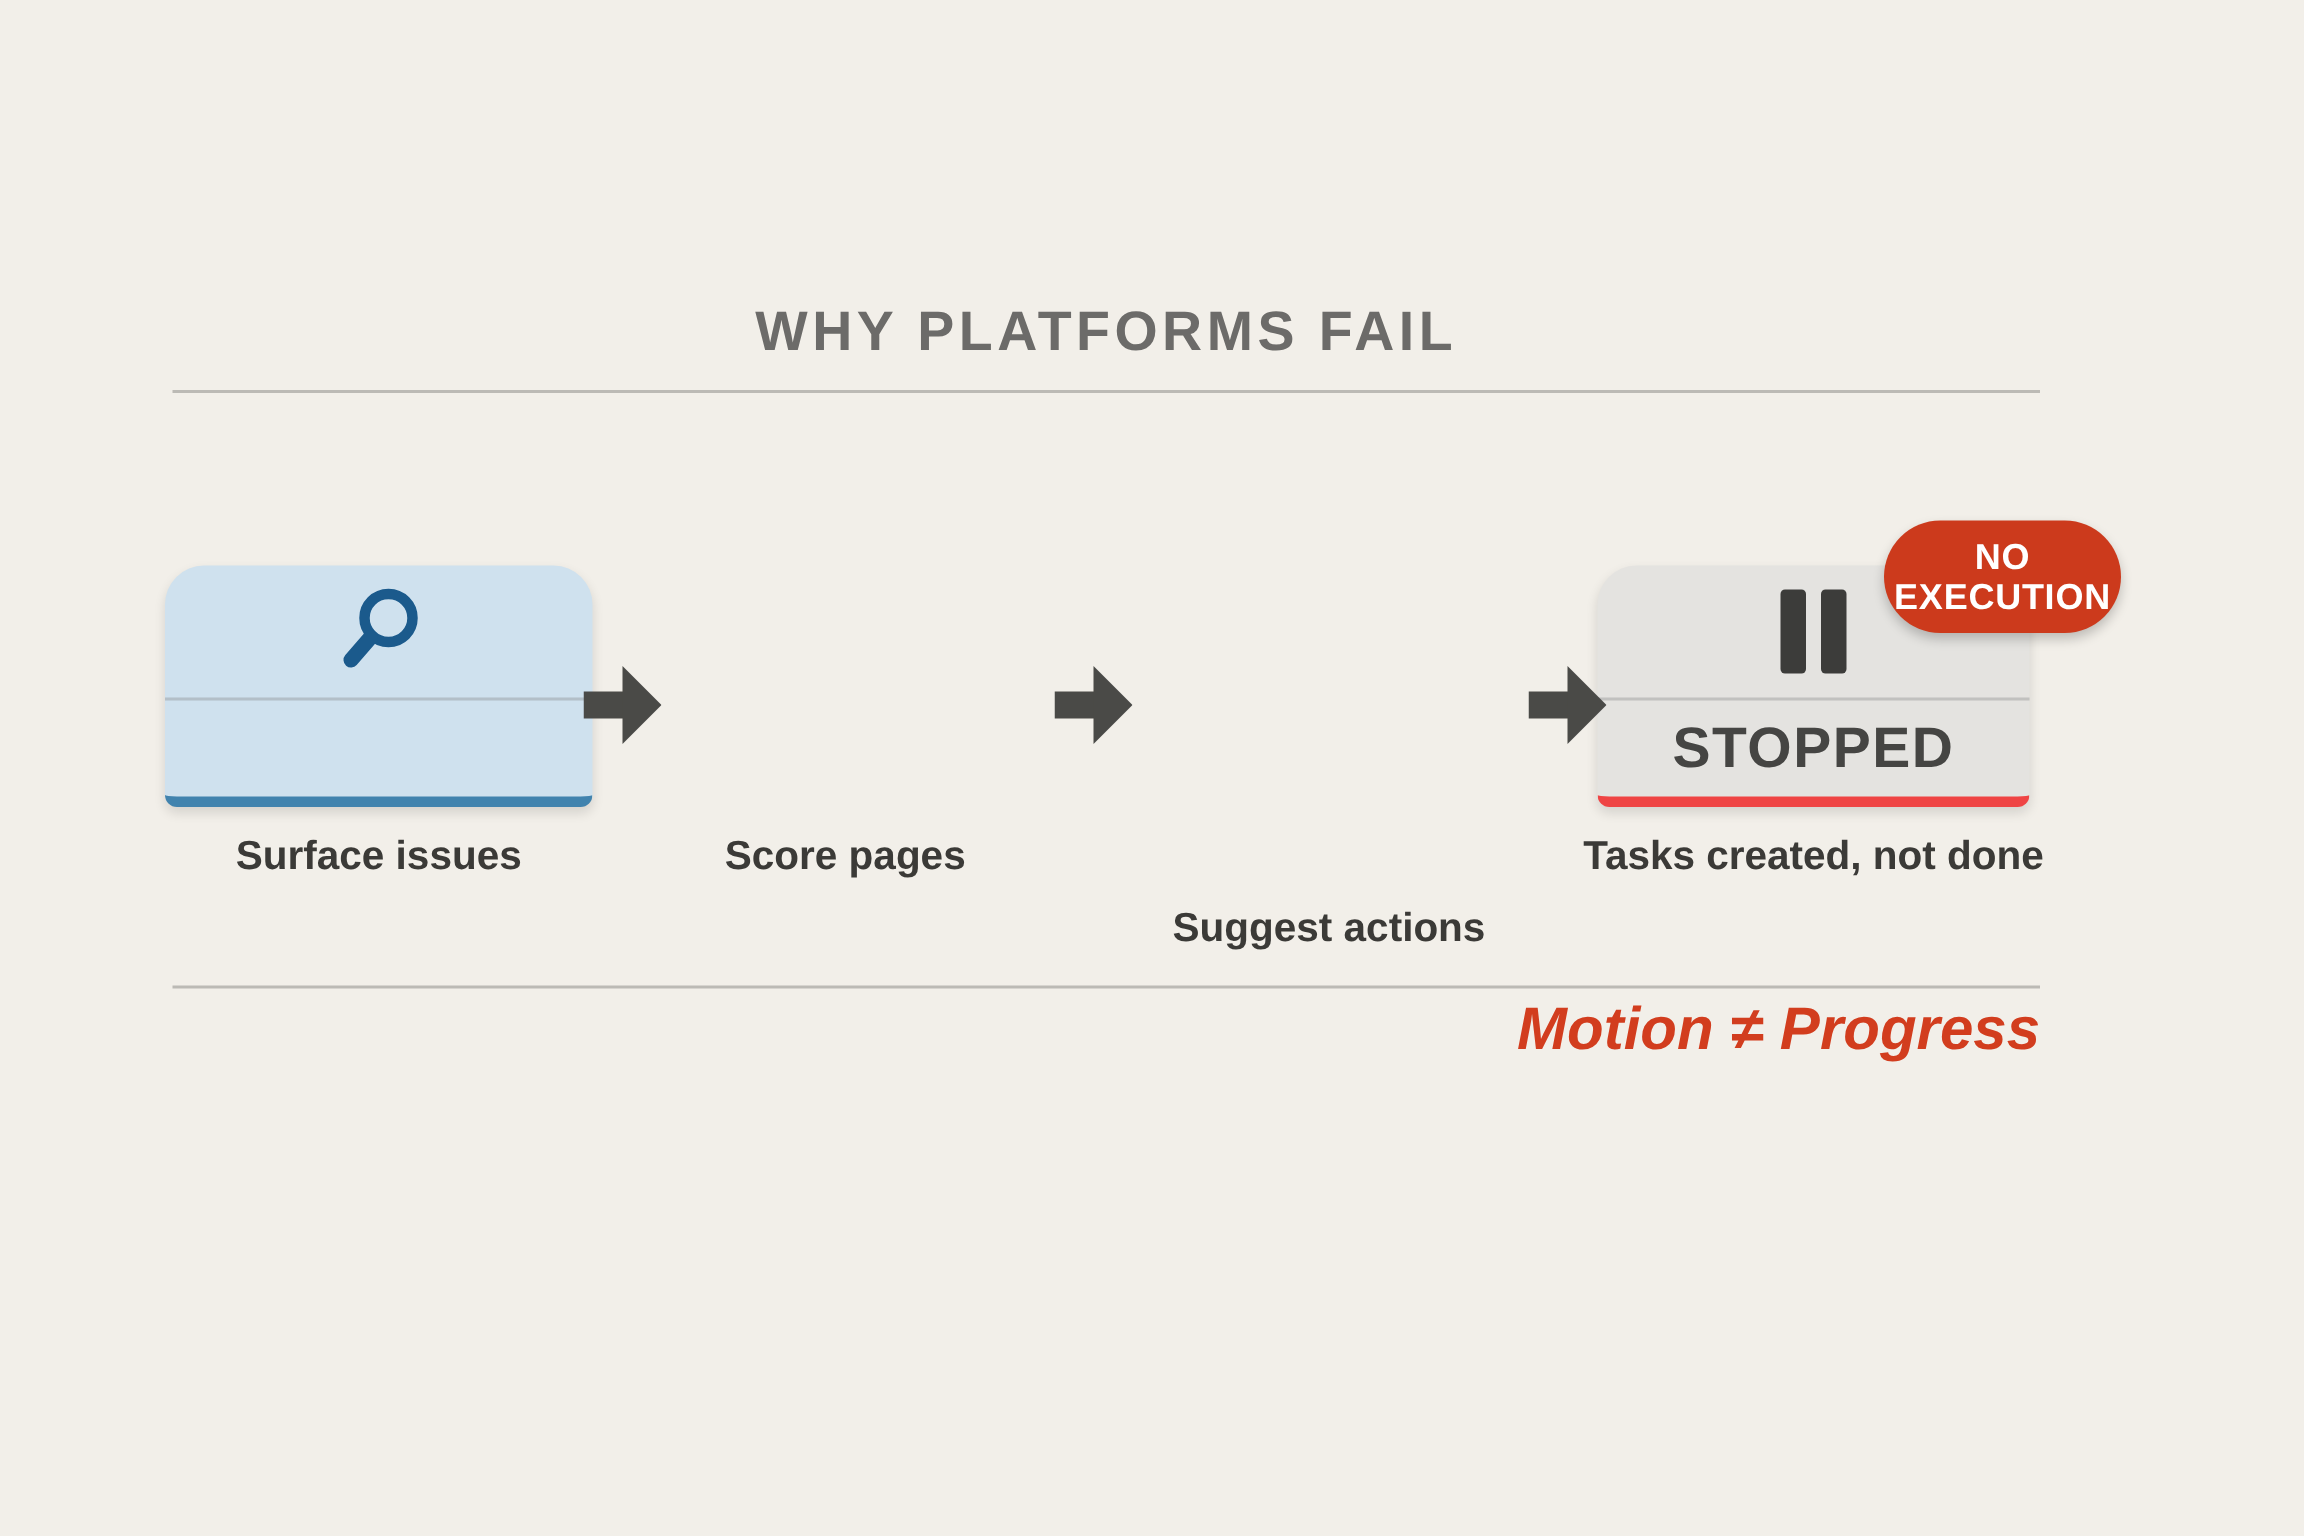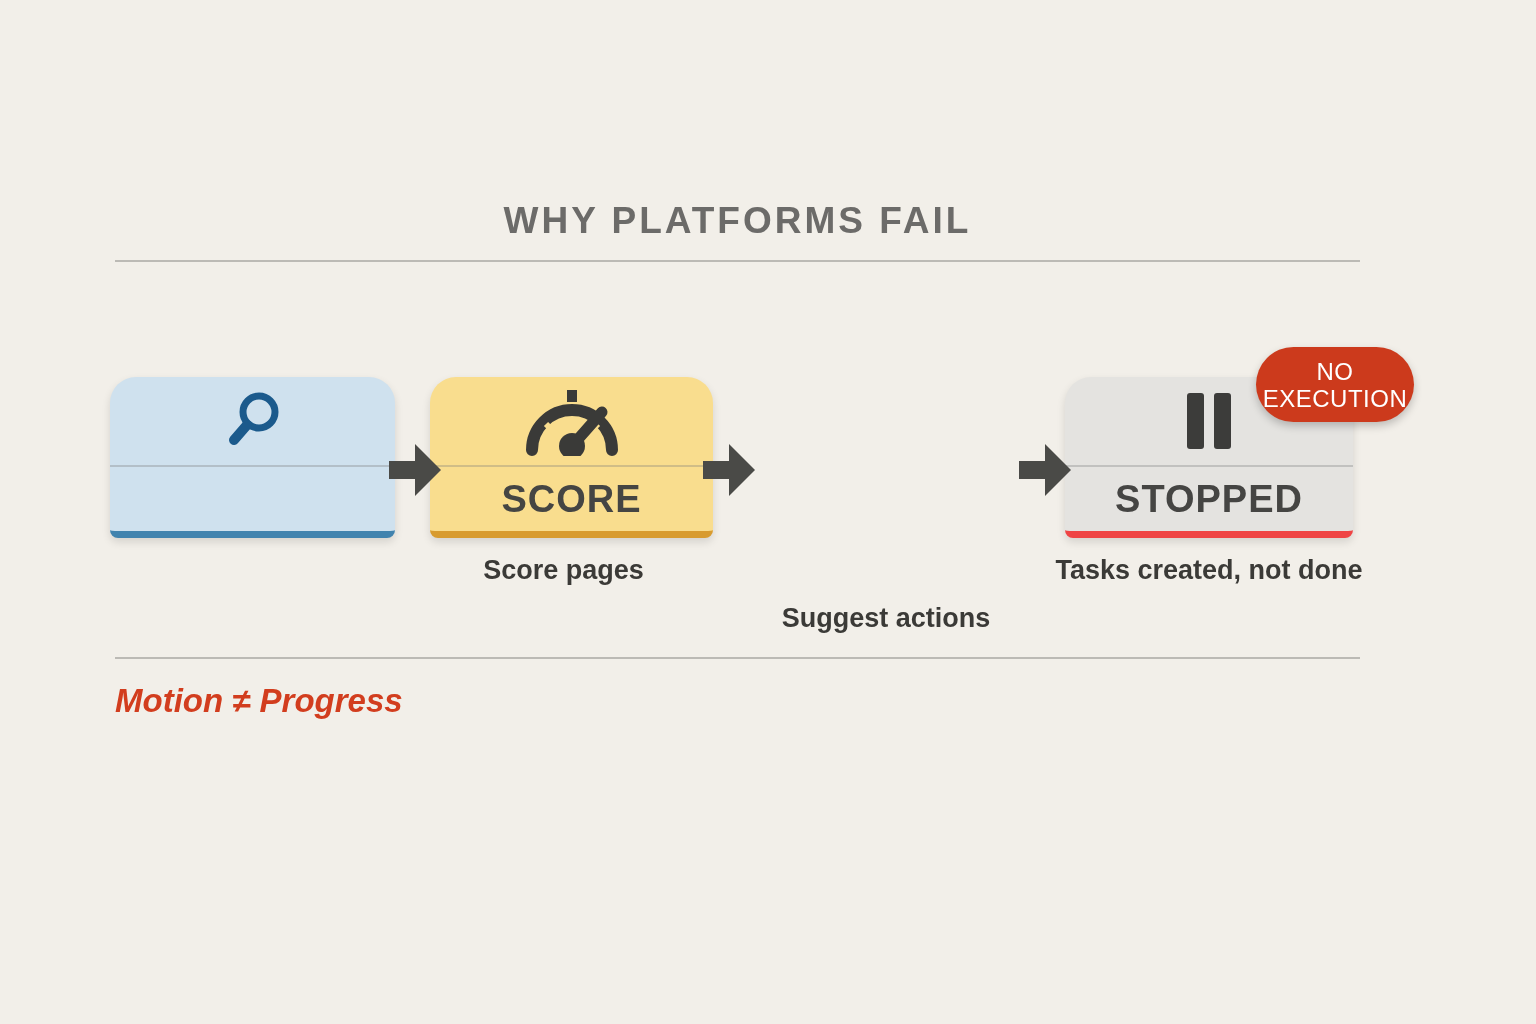--- a/index.html
+++ b/index.html
@@ -64,28 +64,28 @@
 
   
   .badge{
     position:absolute;left:1256px;top:347px;width:158px;height:75px;
     background:#cc3a1c;border-radius:38px;
     display:flex;flex-direction:column;align-items:center;justify-content:center;
     box-shadow:0 4px 8px rgba(0,0,0,0.22);
     z-index:5;
   }
   .badge span{
-    color:#ffffff;font-size:24px;font-weight:normal;line-height:27px;letter-spacing:0.5px;
+    color:#ffffff;font-size:24px;font-weight:bold;line-height:27px;letter-spacing:0.5px;
   }
 
   
   .footer-note{
-    position:absolute;left:115px;top:682px;width:1245px;
-    text-align:left;
-    font-size:33px;font-weight:bold;font-style:italic;
+    position:absolute;left:115px;top:664px;width:1245px;
+    text-align:right;
+    font-size:40px;font-weight:bold;font-style:italic;
     color:#d23d1e;
   }
 
   svg{display:block;}
 </style>
 </head>
 <body>
 
 <div class="canvas">
 
@@ -96,35 +96,20 @@
     <div class="icon-area">
       <span>
         <svg width="64" height="64" viewBox="0 0 64 64">
           <circle cx="38" cy="23" r="16" fill="none" stroke="#1b5a8c" stroke-width="7"></circle>
           <line x1="26" y1="36" x2="13" y2="51" stroke="#1b5a8c" stroke-width="10" stroke-linecap="round"></line>
         </svg>
       </span>
     </div>
   </div>
 
-  <div class="step step-score">
-    <div class="icon-area">
-      <span>
-        <svg width="112" height="70" viewBox="0 0 112 70">
-          <path d="M 16 64 A 40 40 0 0 1 96 64" fill="none" stroke="#3a3a38" stroke-width="12" stroke-linecap="round"></path>
-          <line x1="56" y1="16" x2="56" y2="4" stroke="#3a3a38" stroke-width="10"></line>
-          <line x1="56" y1="64" x2="30" y2="38" stroke="#f9dd8e" stroke-width="6"></line>
-          <line x1="56" y1="64" x2="82" y2="38" stroke="#f9dd8e" stroke-width="6"></line>
-          <line x1="56" y1="60" x2="86" y2="26" stroke="#3a3a38" stroke-width="11" stroke-linecap="round"></line>
-          <circle cx="56" cy="60" r="13" fill="#3a3a38"></circle>
-        </svg>
-      </span>
-    </div>
-    <div class="step-label">SCORE</div>
-  </div>
 
 
   <div class="step step-stopped">
     <div class="icon-area">
       <span>
         <svg width="46" height="58" viewBox="0 0 46 58">
           <rect x="1" y="1" width="17" height="56" rx="3" fill="#3c3c3a"></rect>
           <rect x="28" y="1" width="17" height="56" rx="3" fill="#3c3c3a"></rect>
         </svg>
       </span>
@@ -144,20 +129,21 @@
       <polygon points="26,2 52,28 26,54" fill="#4a4a47"></polygon>
     </svg>
   </span>
   <span class="arrow arrow-2">
     <svg width="52" height="56" viewBox="0 0 52 56">
       <rect x="0" y="19" width="27" height="18" fill="#4a4a47"></rect>
       <polygon points="26,2 52,28 26,54" fill="#4a4a47"></polygon>
     </svg>
   </span>
 
+  <div class="caption caption-0">Surface issues</div>
   <div class="caption caption-1">Score pages</div>
   <div class="caption caption-2">Suggest actions</div>
   <div class="caption caption-3">Tasks created, not done</div>
 
   <div class="badge">
     <span>NO</span>
     <span>EXECUTION</span>
   </div>
 
   <div class="rule rule-bottom"></div>

